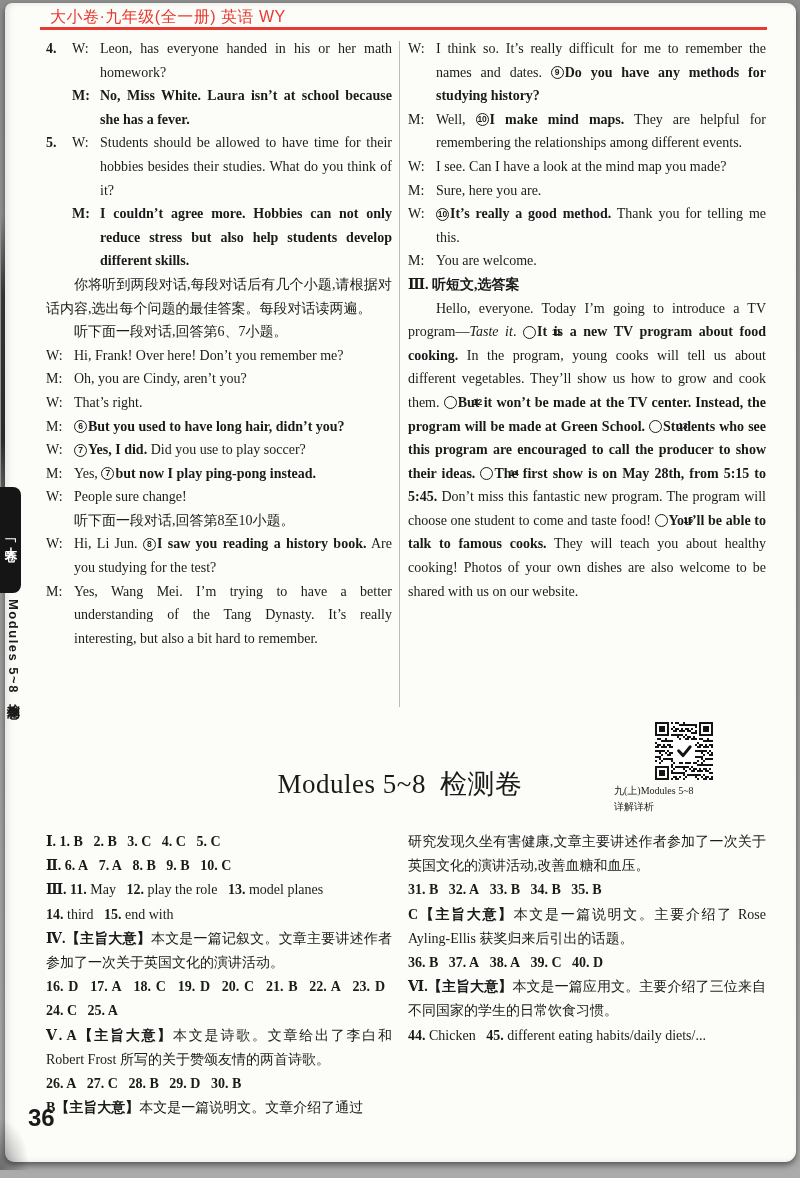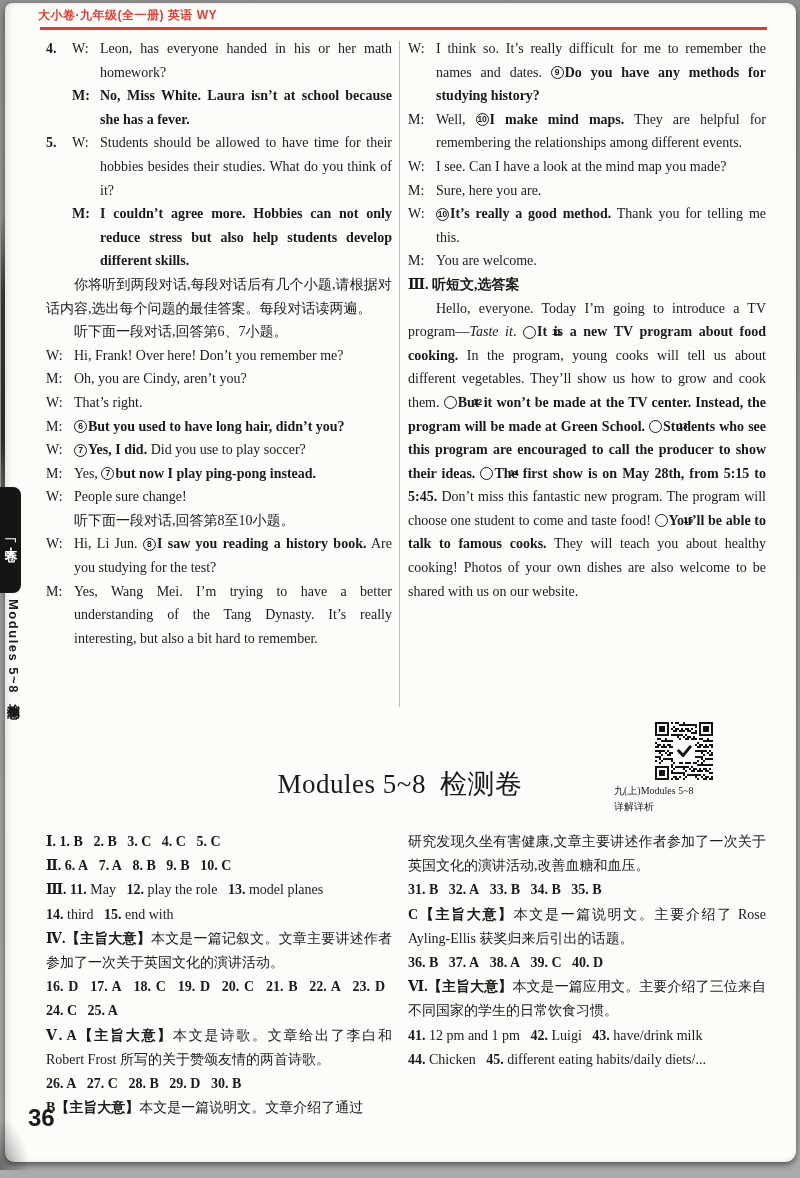--- a/index.html
+++ b/index.html
@@ -5,21 +5,21 @@
   *{margin:0;padding:0;box-sizing:border-box}
   html,body{width:800px;height:1178px;overflow:hidden}
   body{font-family:"Liberation Serif","DejaVu Serif",serif;color:#1a1a1a;background:#9a9a9a}
   .scan{position:relative;width:800px;height:1178px;background:linear-gradient(#8e8e8e,#ababab)}
   .page{position:absolute;left:5px;top:3px;width:791px;height:1159px;background:#fcfcf9;
         border-radius:7px 9px 11px 9px;box-shadow:0 3px 6px rgba(0,0,0,.5), inset 3px 0 6px rgba(0,0,0,.10)}
   .binding{position:absolute;left:1px;top:215px;width:4px;height:320px;border-radius:2px;
         background:linear-gradient(to bottom,rgba(25,25,25,0),rgba(25,25,25,.75) 25%,rgba(25,25,25,.85) 70%,rgba(25,25,25,0))}
   .corner-bl{position:absolute;left:0;bottom:8px;width:32px;height:56px;
         background:radial-gradient(ellipse at 0% 100%,rgba(0,0,0,.38),transparent 65%)}
-  .header-title{position:absolute;left:38px;top:7px;font-size:12px;font-weight:bold;color:#e73a30;
+  .header-title{position:absolute;left:50px;top:7px;font-size:16px;font-weight:normal;color:#e73a30;
         font-family:"Liberation Sans","DejaVu Sans",sans-serif;letter-spacing:.5px}
   .hrule{position:absolute;left:40px;top:27px;width:727px;height:2.5px;background:#e73a30}
 
   .transcripts{position:absolute;left:46px;top:37px;width:720px;display:flex;font-size:14px;line-height:23.6px}
   .tcol-l{width:346px}
   .tgap{width:16px;position:relative}
   .tgap::after{content:"";position:absolute;left:7px;top:4px;height:666px;width:1px;background:#bcbcbc}
   .tcol-r{width:358px}
 
   .dline{display:flex}
@@ -192,21 +192,20 @@
         <div class="ansb"><span class="b">Ⅴ. A</span><span class="b">【主旨大意】</span><span>本文是诗歌。文章给出了李白和 Robert Frost 所写的关于赞颂友情的两首诗歌。</span></div>
         <div class="ansb"><span class="b">26. A  27. C  28. B  29. D  30. B</span></div>
         <div class="ansb"><span class="b">B</span><span class="b">【主旨大意】</span><span>本文是一篇说明文。文章介绍了通过</span></div>
       </div>
     <div class="acol-r" id="a-right">
         <div class="ansb"><span>研究发现久坐有害健康,文章主要讲述作者参加了一次关于英国文化的演讲活动,改善血糖和血压。</span></div>
         <div class="ansb"><span class="b">31. B  32. A  33. B  34. B  35. B</span></div>
         <div class="ansb"><span class="b">C</span><span class="b">【主旨大意】</span><span>本文是一篇说明文。主要介绍了 Rose Ayling-Ellis 获奖归来后引出的话题。</span></div>
         <div class="ansb"><span class="b">36. B  37. A  38. A  39. C  40. D</span></div>
         <div class="ansb"><span class="b">Ⅵ.</span><span class="b">【主旨大意】</span><span>本文是一篇应用文。主要介绍了三位来自不同国家的学生的日常饮食习惯。</span></div>
-        <div class="ansb"><span class="b">41. </span><span>12 pm and 1 pm</span><span class="b">  42. </span><span>Luigi</span><span class="b">  43. </span><span>have/drink milk</span></div>
         <div class="ansb"><span class="b">44. </span><span>Chicken</span><span class="b">  45. </span><span>different eating habits/daily diets/...</span></div>
       </div>
   </div>
 
   <div class="pagenum">36</div>
   <div class="tab">「大卷」</div>
   <div class="vlabel">Modules 5~8检测卷</div>
 </div>
 
 </body></html>

